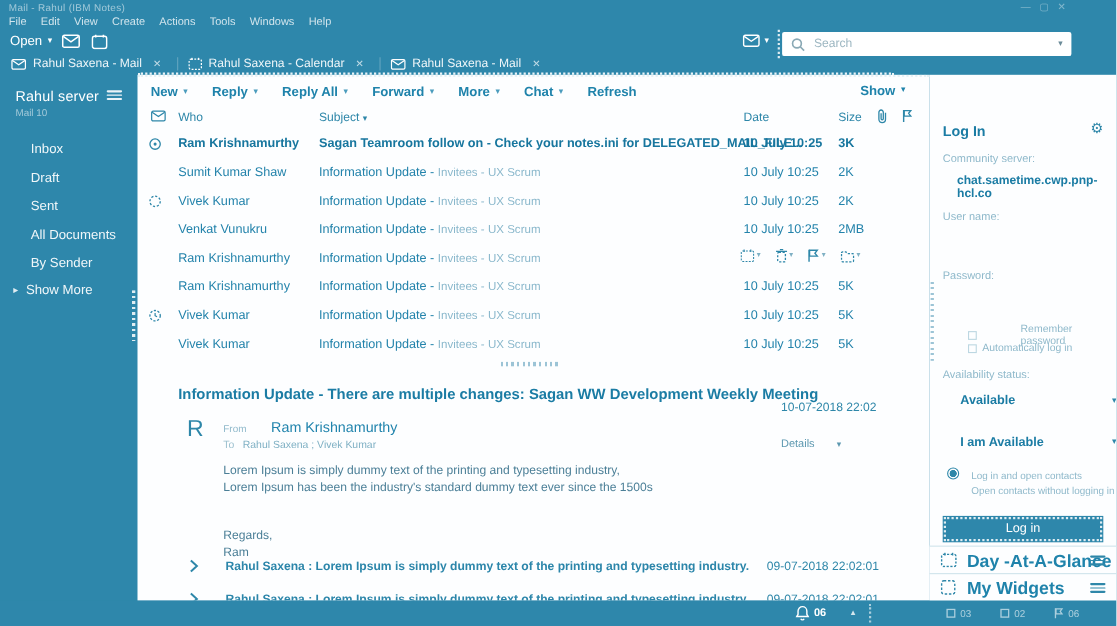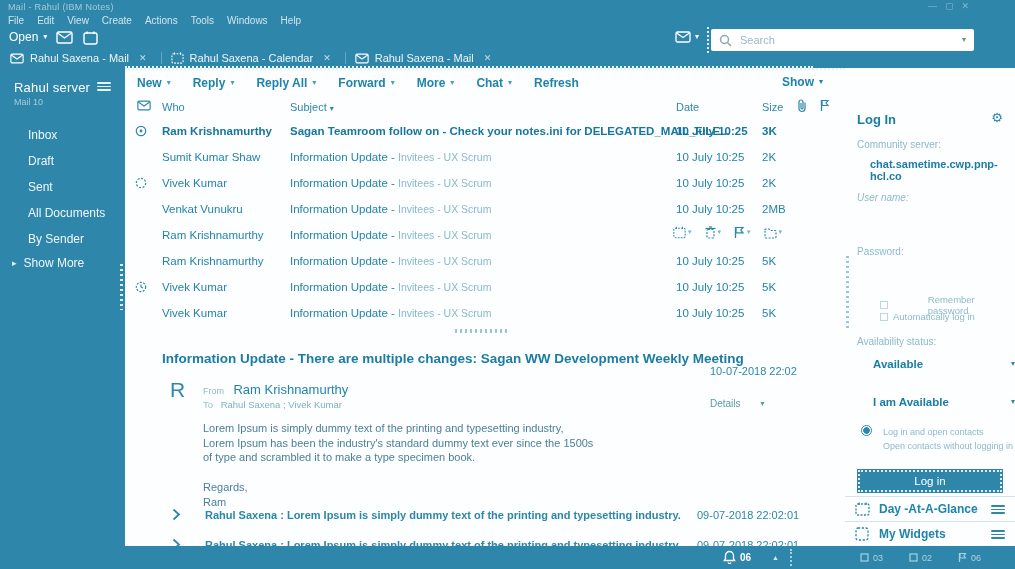--- a/index.html
+++ b/index.html
@@ -64,21 +64,21 @@
   .hovericons { position:absolute; left:548px; top:4px; display:flex; gap:13px; }
   .hovericons .hi { display:flex; align-items:center; gap:2px; color:#2e87a9; }
   .hovericons .caret { font-size:7px; color:#7fb0c4; }
   .splitter { position:absolute; left:330px; top:261px; width:55px; height:4px;
     background-image:repeating-linear-gradient(to right, #9cc4d6 0 2px, transparent 2px 5px); }
 
   
   .pv-title { position:absolute; left:37px; top:283px; font-size:13.5px; font-weight:700; color:#1b7ca4; }
   .pv-avatar { position:absolute; left:45px; top:310px; font-size:21px; color:#2e87a9; font-weight:400; }
   .pv-fromline { position:absolute; left:78px; top:312px; }
-  .pv-fromline .lbl { font-size:9px; color:#8fb9cb; margin-right:5px; }
+  .pv-fromline .lbl { font-size:9px; color:#8fb9cb; margin-right:18px; }
   .pv-fromline .nm { font-size:13px; color:#2184ad; }
   .pv-toline { position:absolute; left:78px; top:331px; font-size:9.5px; color:#7fb0c4; }
   .pv-toline .lbl { margin-right:5px; color:#9cc0cf; }
   .pv-dt { position:absolute; left:585px; top:297px; font-size:11px; color:#2e87a9; }
   .pv-details { position:absolute; left:585px; top:330px; font-size:10px; color:#5d98b0; display:flex; gap:20px; align-items:center; }
   .pv-body { position:absolute; left:78px; top:353px; font-size:11px; color:#4b7f97; line-height:14.5px; }
   .pv-sig { position:absolute; left:78px; top:412px; font-size:11px; color:#4b7f97; line-height:14.5px; }
   .thread { position:absolute; left:0; width:100%; height:22px; }
   .thread .chev { position:absolute; left:47px; top:2px; }
   .thread .ttext { position:absolute; left:80px; top:3px; font-size:11px; font-weight:600; color:#2c86aa; }
@@ -99,21 +99,21 @@
   .st-check .box { width:8px; height:8px; border:1px solid #bcd7e2; display:inline-block; }
   .st-drop { position:absolute; left:28px; width:128px; font-size:11.5px; font-weight:700; color:#1b7ca4; }
   .st-drop .caret { position:absolute; right:-14px; top:2px; color:#2e87a9; font-size:8px; }
   .st-radio { position:absolute; left:16px; top:357px; width:11px; height:11px; border-radius:50%; border:1.5px solid #2e87a9; background:radial-gradient(circle at center, #2e87a9 0 3px, transparent 3.5px); }
   .st-radio-lines { position:absolute; left:38px; top:357px; font-size:9px; color:#8fb9cb; line-height:14px; }
   .st-scroll { position:absolute; left:1px; top:188px; width:3px; height:72px;
     background-image:repeating-linear-gradient(to bottom, #9cc4d6 0 2px, transparent 2px 5px); }
   .st-loginbtn { position:absolute; left:12px; top:401px; width:146px; height:24px; background:#2e87ab; color:#fff; font-size:11.5px; border:none; outline:2px dotted rgba(255,255,255,.85); outline-offset:-3px; font-family:"Liberation Sans","DejaVu Sans",sans-serif; }
   .st-bar { position:absolute; left:0; width:100%; height:25px; background:#fdfeff; border-top:1px solid #cfe4ec; }
   .st-bar .bicon { position:absolute; left:10px; top:5px; }
-  .st-bar .blabel { position:absolute; left:34px; top:5px; font-size:12px; font-weight:600; color:#1f83ab; }
+  .st-bar .blabel { position:absolute; left:34px; top:5px; font-size:16px; font-weight:600; color:#1f83ab; }
   .st-bar .burger { position:absolute; right:10px; top:8px; }
   .st-bar .burger i { background:#2e87a9; }
 
   
   .statusbar { position:absolute; left:0; top:546px; width:100%; height:23px; background:#2e87ab; }
   .sb-bell { position:absolute; left:723px; top:4px; }
   .sb-count { position:absolute; left:740px; top:6px; font-size:10px; font-weight:700; color:#fff; }
   .sb-up { position:absolute; left:772px; top:8px; font-size:7px; color:rgba(255,255,255,.8); }
   .sb-sep { position:absolute; left:790px; top:3px; height:17px; border-left:2px dotted rgba(255,255,255,.6); }
   .sb-right { position:absolute; left:860px; top:6px; display:flex; gap:26px; }
@@ -399,21 +399,20 @@
       <span>Rahul Saxena ; Vivek Kumar</span>
     </div>
     <div class="pv-dt">10-07-2018  22:02</div>
     <div class="pv-details">
       <span>Details</span>
       <span class="caret">▾</span>
     </div>
     <div class="pv-body">
       <div>Lorem Ipsum is simply dummy text of the printing and typesetting industry,</div>
       <div>Lorem Ipsum has been the industry's standard dummy text ever since the 1500s</div>
-      <div>of type and scrambled it to make a type specimen book.</div>
     </div>
     <div class="pv-sig">
       <div>Regards,</div>
       <div>Ram</div>
     </div>
 
     <div class="thread" style="top:438px;">
       <span class="chev">
           <svg width="9" height="13" viewBox="0 0 9 13">
             <path d="M1.5 1.5L7 6.5 1.5 11.5" fill="none" stroke="#2e87a9" stroke-width="1.8"></path>
@@ -434,21 +433,21 @@
   </div>
 
   <div class="stpanel">
 
     <span class="st-login-title">Log In</span>
     <span class="st-gear">⚙</span>
 
     <span class="st-lbl" style="top:71px;">Community server:</span>
     <span class="st-server">chat.sametime.cwp.pnp-hcl.co</span>
 
-    <span class="st-lbl" style="top:124px;font-style:italic;">User name:</span>
+    <span class="st-lbl" style="top:124px;">User name:</span>
     <input class="st-input" style="top: 140px;" type="text">
 
     <span class="st-lbl" style="top:178px;">Password:</span>
     <input class="st-input" style="top: 194px;" type="password">
 
     <span class="st-scroll"></span>
 
     <span class="st-check" style="top:226px;gap:40px;">
       <span class="box"></span>
       <span>Remember password</span>

